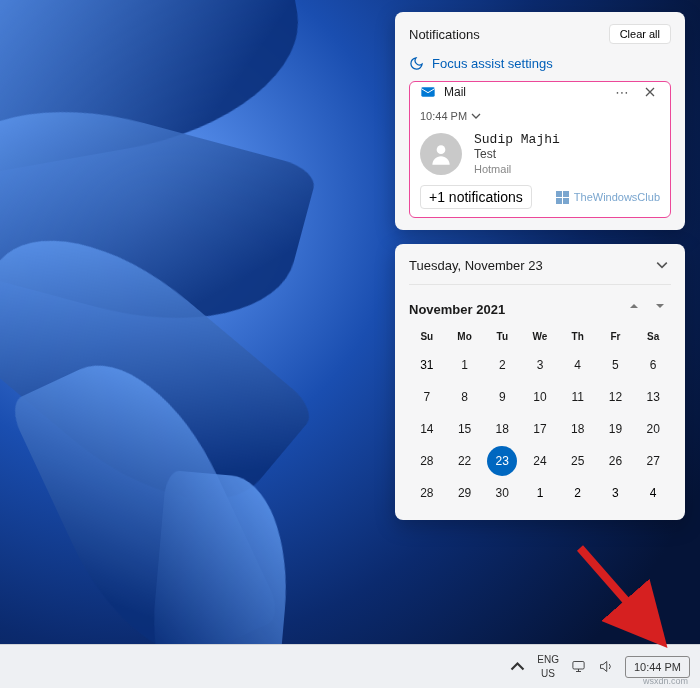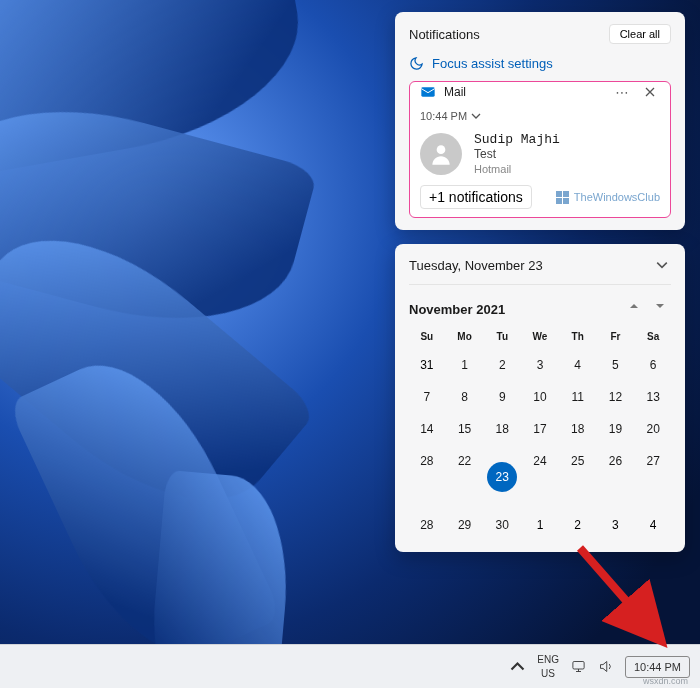--- a/index.html
+++ b/index.html
@@ -51,21 +51,21 @@
   .date-row .today{font-size:13px;}
   .collapse-btn{background:none;border:none;cursor:pointer;color:#555;width:18px;height:18px;display:flex;align-items:center;justify-content:center;}
   .month-row{display:flex;justify-content:space-between;align-items:flex-end;margin-bottom:8px;}
   .month-row .month{font-size:13px;font-weight:600;}
   .nav-btns{display:flex;gap:4px;}
   .nav-btns button{background:none;border:none;cursor:pointer;color:#777;width:22px;height:22px;display:flex;align-items:center;justify-content:center;}
   .cal-grid{display:grid;grid-template-columns:repeat(7,1fr);gap:2px;}
   .dow{text-align:center;font-size:10px;font-weight:700;padding:6px 0;}
   .day{text-align:center;font-size:12px;padding:8px 0;border-radius:50%;cursor:pointer;}
   .day.muted{color:#000000;}
-  .day.today{background:#0067c0;color:#fff;width:30px;height:30px;line-height:14px;margin:16px auto;display:flex;align-items:center;justify-content:center;}
+  .day.today{background:#0067c0;color:#fff;width:30px;height:30px;line-height:14px;margin:0 auto;display:flex;align-items:center;justify-content:center;}
 
   
   .taskbar{position:absolute;left:0;right:0;bottom:0;height:44px;background:#eef0f3;border-top:1px solid #d2d4d8;display:flex;align-items:center;justify-content:flex-end;padding:0 10px;gap:12px;font-size:11px;color:#333;}
   .taskbar .tray-item{display:flex;align-items:center;gap:4px;cursor:pointer;}
   .taskbar svg{width:15px;height:15px;stroke:#333;fill:none;stroke-width:1.4;}
   .lang{display:flex;flex-direction:column;align-items:center;line-height:1;font-size:10px;}
   .clock{border:1px solid #888;border-radius:3px;padding:4px 8px;font-size:11px;}
 
   
   .arrow-overlay{position:absolute;right:18px;bottom:30px;pointer-events:none;}

